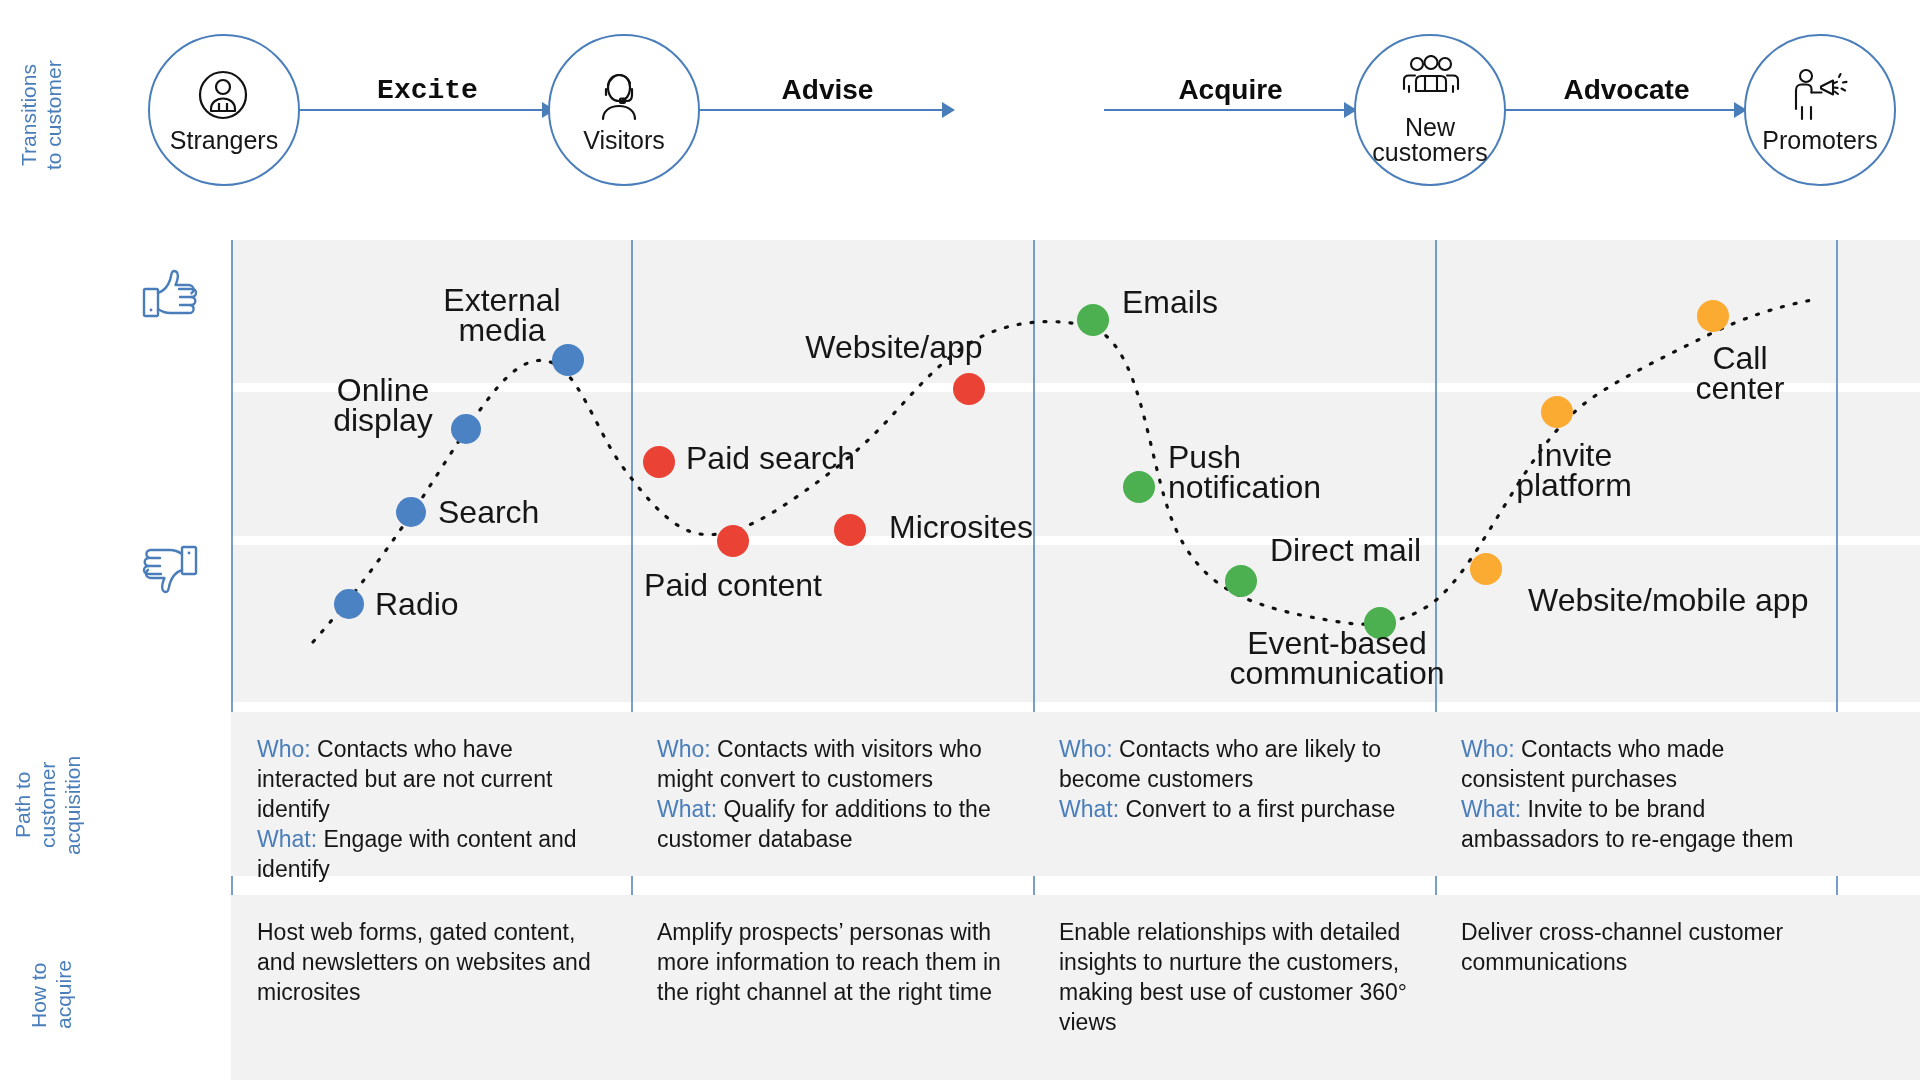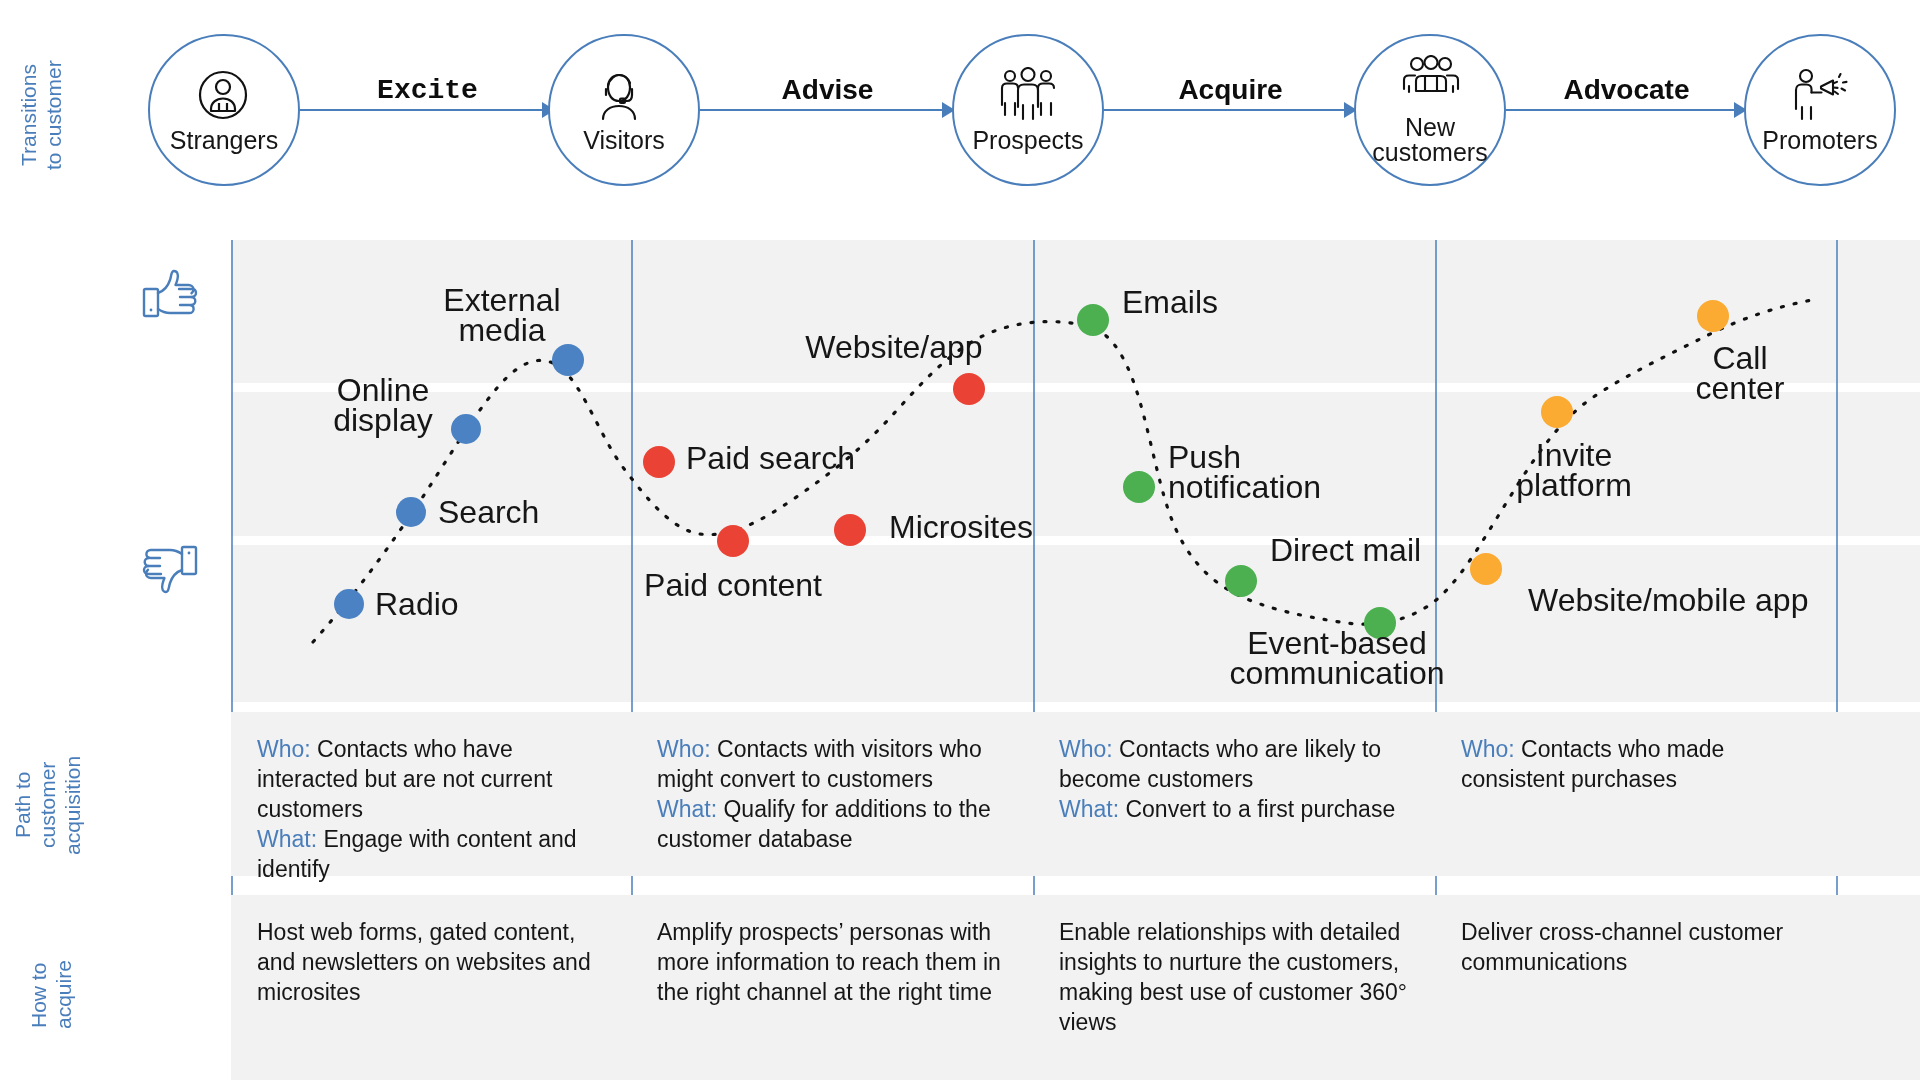--- a/index.html
+++ b/index.html
@@ -130,36 +130,20 @@
         <path d="M14 18c2-6 7-10 11-10 5 0 9 3 11 8"></path>
         <path d="M12 22v6M38 22v6"></path>
         <path d="M38 28c0 4-2 6-5 6h-5"></path>
         <rect x="26" y="31.5" width="5" height="4.5" rx="1"></rect>
         <path d="M9 52c0-8 7-13 16-13s16 5 16 13"></path>
       </svg>
     </span>
     <span class="stage-name">Visitors</span>
   </div>
 
-  <div class="stage-circle" style="left:952px;top:34px;">
-    <span class="stage-icon">
-      <svg width="60" height="54" viewBox="0 0 60 54" fill="none" stroke="#111" stroke-width="2.1" stroke-linejoin="round" stroke-linecap="round">
-        <circle cx="12" cy="9" r="5"></circle>
-        <circle cx="30" cy="7.5" r="6.5"></circle>
-        <circle cx="48" cy="9" r="5"></circle>
-        <path d="M4 38V21c0-3 2-4.5 5-4.5h6c3 0 5 1.5 5 4.5"></path>
-        <path d="M7 36v12M17 36v12"></path>
-        <path d="M40 38V21c0-3 2-4.5 5-4.5h6c3 0 5 1.5 5 4.5"></path>
-        <path d="M43 36v12M53 36v12"></path>
-        <path d="M20 40V23c0-3.5 2.5-5.5 6-5.5h8c3.5 0 6 2 6 5.5v17"></path>
-        <path d="M25 38v14M35 38v14"></path>
-      </svg>
-    </span>
-    <span class="stage-name">Prospects</span>
-  </div>
 
   <div class="stage-circle" style="left:1354px;top:34px;">
     <span class="stage-icon" style="margin-bottom:2px;">
       <svg width="62" height="40" viewBox="0 0 62 40" fill="none" stroke="#111" stroke-width="2.1" stroke-linejoin="round" stroke-linecap="round">
         <circle cx="17" cy="9" r="6"></circle>
         <circle cx="31" cy="7.5" r="6.5"></circle>
         <circle cx="45" cy="9" r="6"></circle>
         <path d="M4 34V25c0-3 2-4.5 5-4.5h6"></path>
         <path d="M9 31v6"></path>
         <path d="M58 34v-9c0-3-2-4.5-5-4.5h-6"></path>
@@ -285,33 +269,34 @@
   <div class="dot" style="left:1541px;top:396px;width:32px;height:32px;background:#fbaa32;"></div>
   <div class="dot-label center" style="left:1480px;top:440px;width:188px;">Invite
 platform</div>
 
   <div class="dot" style="left:1697px;top:300px;width:32px;height:32px;background:#fbaa32;"></div>
   <div class="dot-label center" style="left:1670px;top:343px;width:140px;">Call
 center</div>
 
   <div class="text-row" style="top:712px;height:164px;">
     <div class="cell" style="left:0;width:400px;">
-      <p><span class="lead">Who:</span><span> Contacts who have interacted but are not current customers</span></p>
+      <p><span class="lead">Who:</span><span> Contacts who have interacted but are not current identify</span></p>
       <p><span class="lead">What:</span><span> Engage with content and identify</span></p>
     </div>
     <div class="cell" style="left:400px;width:402px;">
       <p><span class="lead">Who:</span><span> Contacts with visitors who might convert to customers</span></p>
       <p><span class="lead">What:</span><span> Qualify for additions to the customer database</span></p>
     </div>
     <div class="cell" style="left:802px;width:402px;">
       <p><span class="lead">Who:</span><span> Contacts who are likely to become customers</span></p>
       <p><span class="lead">What:</span><span> Convert to a first purchase</span></p>
     </div>
     <div class="cell" style="left:1204px;width:402px;">
       <p><span class="lead">Who:</span><span> Contacts who made consistent purchases</span></p>
+      <p><span class="lead">What:</span><span> Invite to be brand ambassadors to re-engage them</span></p>
     </div>
   </div>
 
   <div class="text-row" style="top:895px;height:185px;">
     <div class="cell" style="left:400px;width:402px;">
       <p>Amplify prospects’ personas with more information to reach them in the right channel at the right time</p>
     </div>
     <div class="cell" style="left:0;width:400px;">
       <p>Host web forms, gated content, and newsletters on websites and microsites</p>
     </div>

